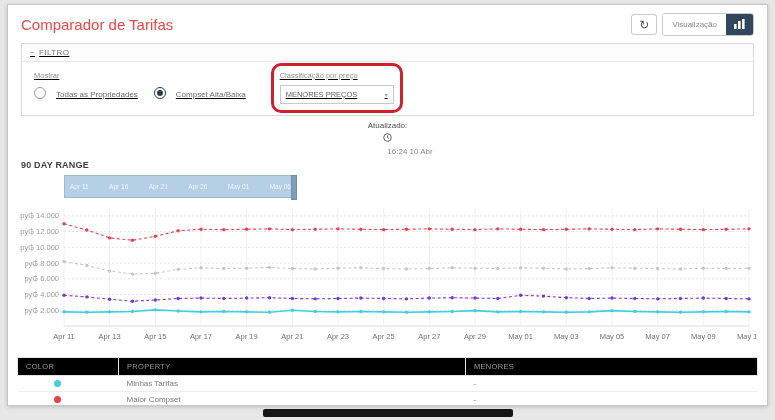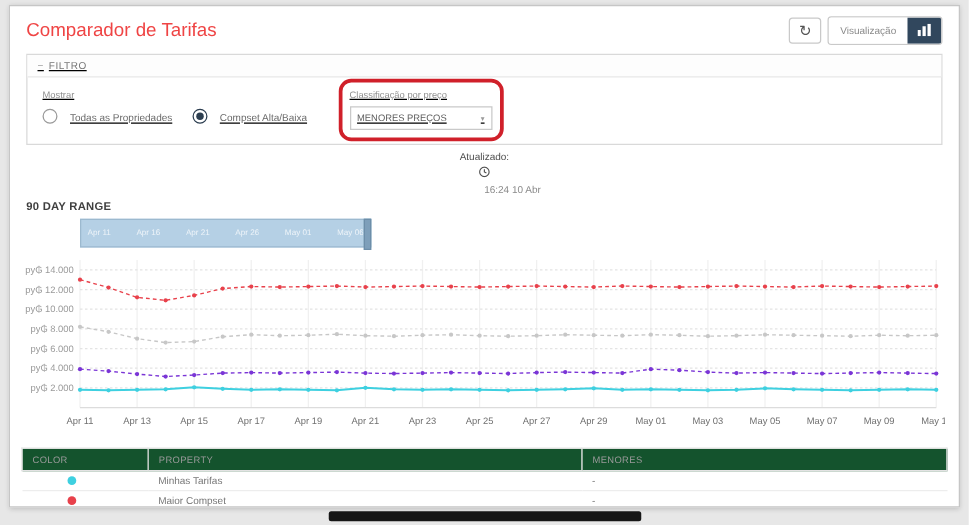--- a/index.html
+++ b/index.html
@@ -36,21 +36,21 @@
 
   .range-label{padding:4px 13px 1px;font-size:9px;font-weight:bold;color:#3f3f3f;letter-spacing:.2px;}
 
   .brush{margin:4px 0 2px 56px;width:233px;height:23px;background:#b5d0e5;border:1px solid #9cb9cf;position:relative;display:flex;align-items:center;justify-content:space-between;padding:0 5px;box-sizing:border-box;}
   .brush-tick{font-size:6.5px;color:#eef4f9;white-space:nowrap;overflow:hidden;}
   .brush-handle{position:absolute;right:-1px;top:-1px;width:4px;height:23px;background:#7e9fba;border:1px solid #6d8ea9;}
 
   .chart-wrap{margin:2px 0 0 6px;}
 
   table.legend{width:calc(100% - 18px);margin:3px 9px 0;border-collapse:collapse;}
-  table.legend th{background:#14532d;border:1px solid #e3e3e3;font-size:7.5px;color:#9a9a9a;font-weight:400;text-align:left;padding:4px 8px;letter-spacing:.3px;}
+  table.legend th{background:#000000;border:1px solid #e3e3e3;font-size:7.5px;color:#9a9a9a;font-weight:400;text-align:left;padding:4px 8px;letter-spacing:.3px;}
   table.legend td{font-size:8px;color:#777;padding:3px 8px;border-bottom:1px solid #ededed;}
   .c-color{width:84px;}
   .c-prop-h{width:330px;}
   td.c-prop{padding-left:46px;}
   .dot{display:inline-block;width:7px;height:7px;border-radius:50%;margin-left:28px;vertical-align:middle;}
 </style>
 </head>
 <body>
 
 <div class="window">

